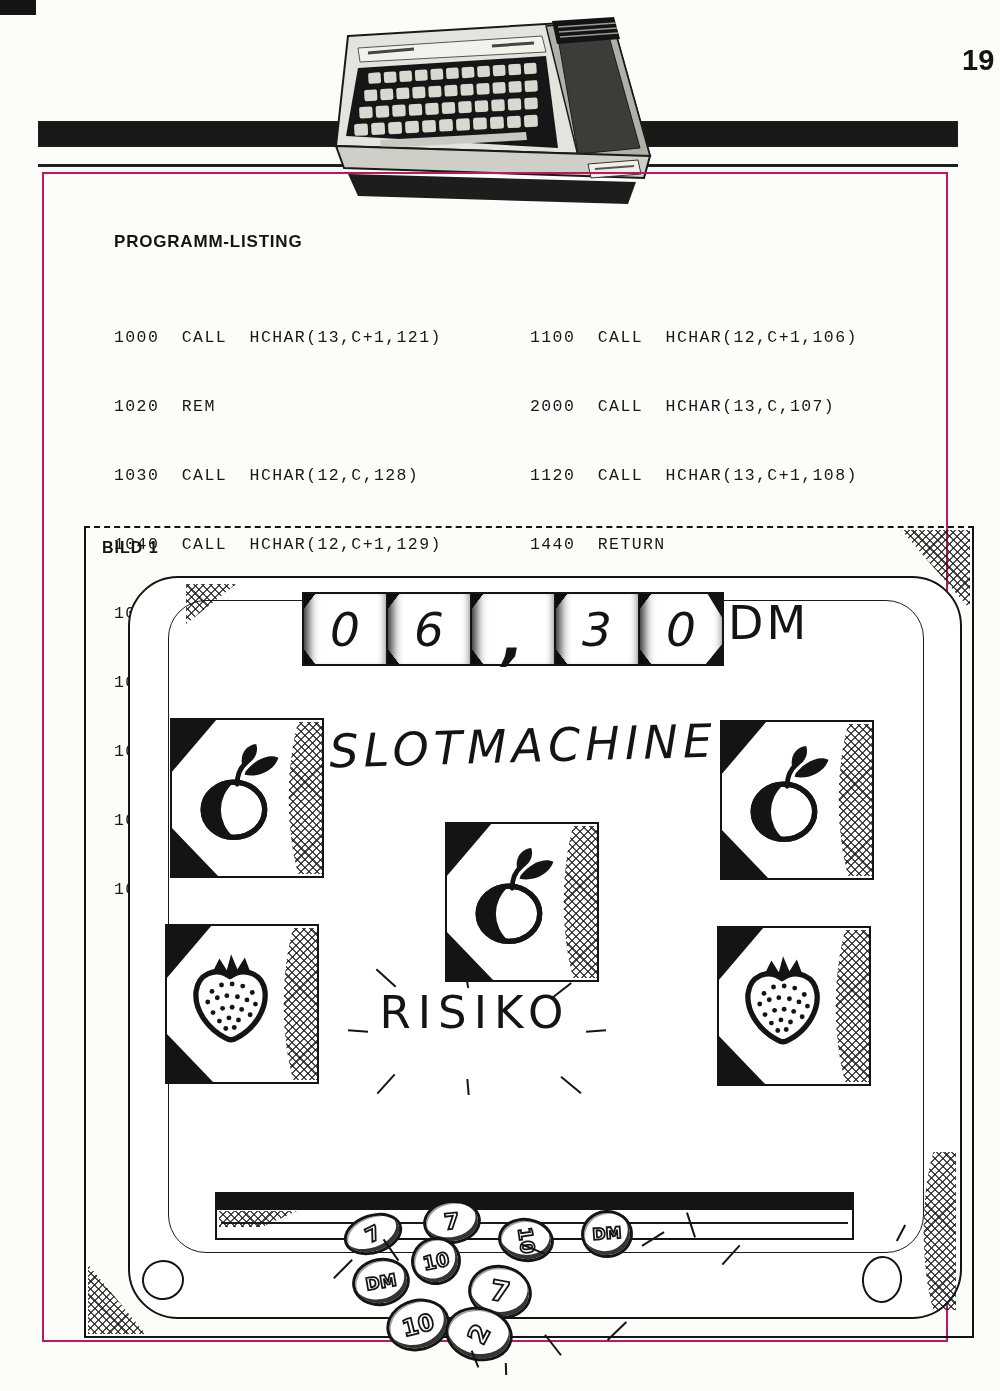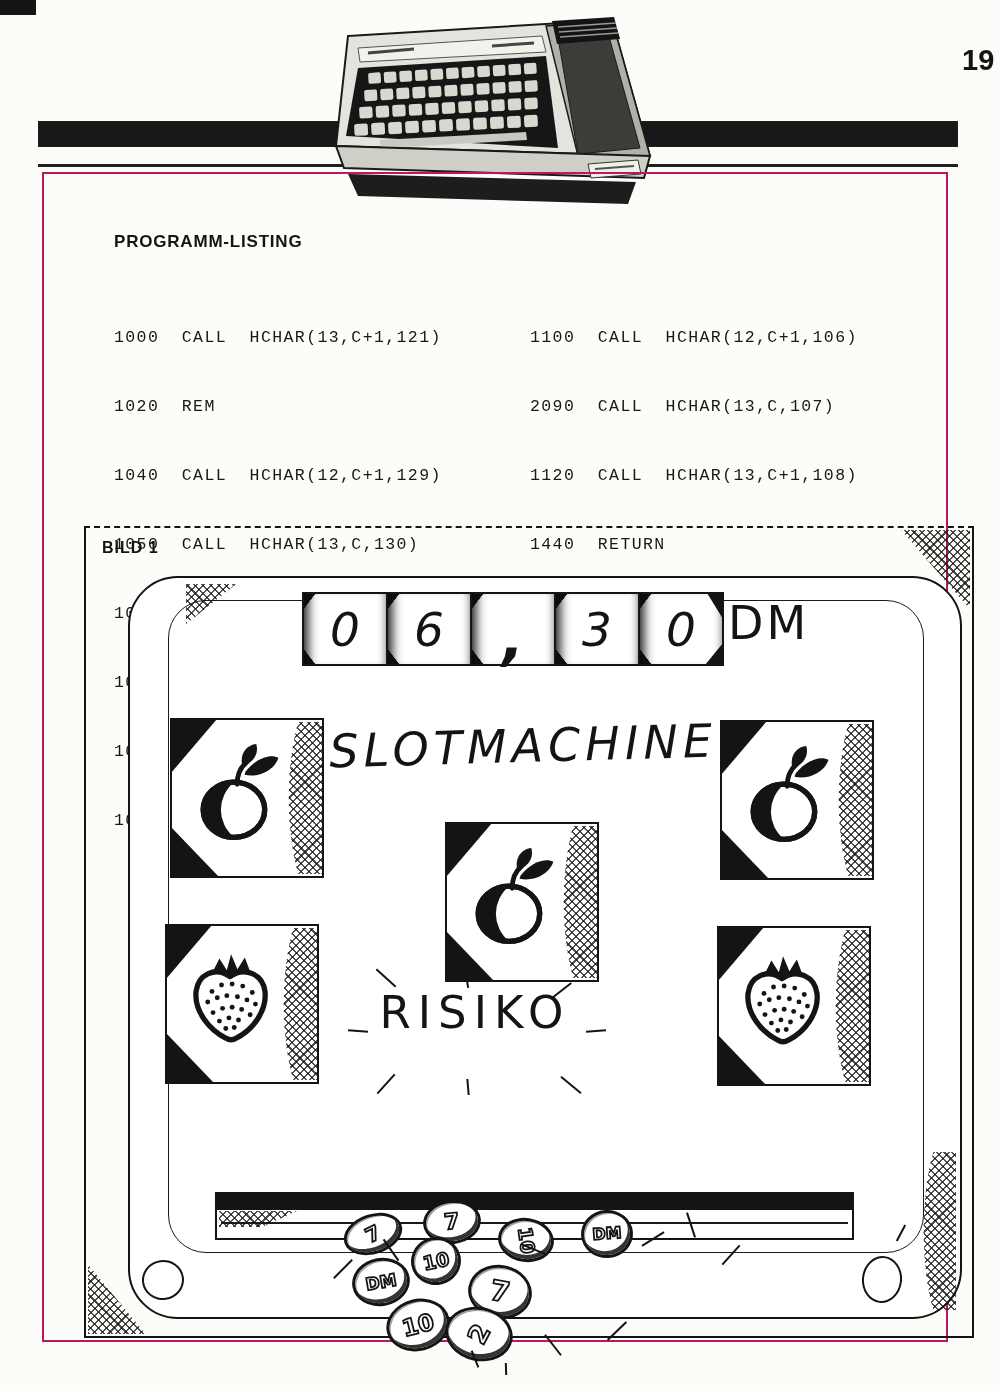--- a/index.html
+++ b/index.html
@@ -209,30 +209,31 @@
     <polygon points="292,158 342,154 345,168 295,172" fill="#f0f0ea" stroke="#333"></polygon>
     <line x1="299" y1="163" x2="338" y2="160" stroke="#555" stroke-width="2"></line>
   </svg>
 
   <div class="abs content-box">
     <div class="abs listing-heading">PROGRAMM-LISTING</div>
 
     <div class="abs code-col code-left">
       <div>1000  CALL  HCHAR(13,C+1,121)</div>
       <div>1020  REM</div>
+      <div>1030  CALL  HCHAR(12,C,128)</div>
       <div>1040  CALL  HCHAR(12,C+1,129)</div>
       <div>1050  CALL  HCHAR(13,C,130)</div>
       <div>1060  CALL  HCHAR(13,C+1,131)</div>
       <div>1070  RETURN</div>
       <div>1080  REM</div>
       <div>1090  CALL  HCHAR(12,C,105)</div>
     </div>
     <div class="abs code-col code-right">
       <div>1100  CALL  HCHAR(12,C+1,106)</div>
-      <div>2090  CALL  HCHAR(13,C,107)</div>
+      <div>2000  CALL  HCHAR(13,C,107)</div>
       <div>1120  CALL  HCHAR(13,C+1,108)</div>
       <div>1440  RETURN</div>
       <div>1140  REM</div>
       <div>1150  CALL  HCHAR(12,C,136)</div>
       <div>1160  CALL  HCHAR(12,C+1,137)</div>
       <div>1170  CALL  HCHAR(13,C,138)</div>
       <div>1180  CALL  HCHAR(13,C+1,139)</div>
       <div>1190  RETURN</div>
     </div>
 

